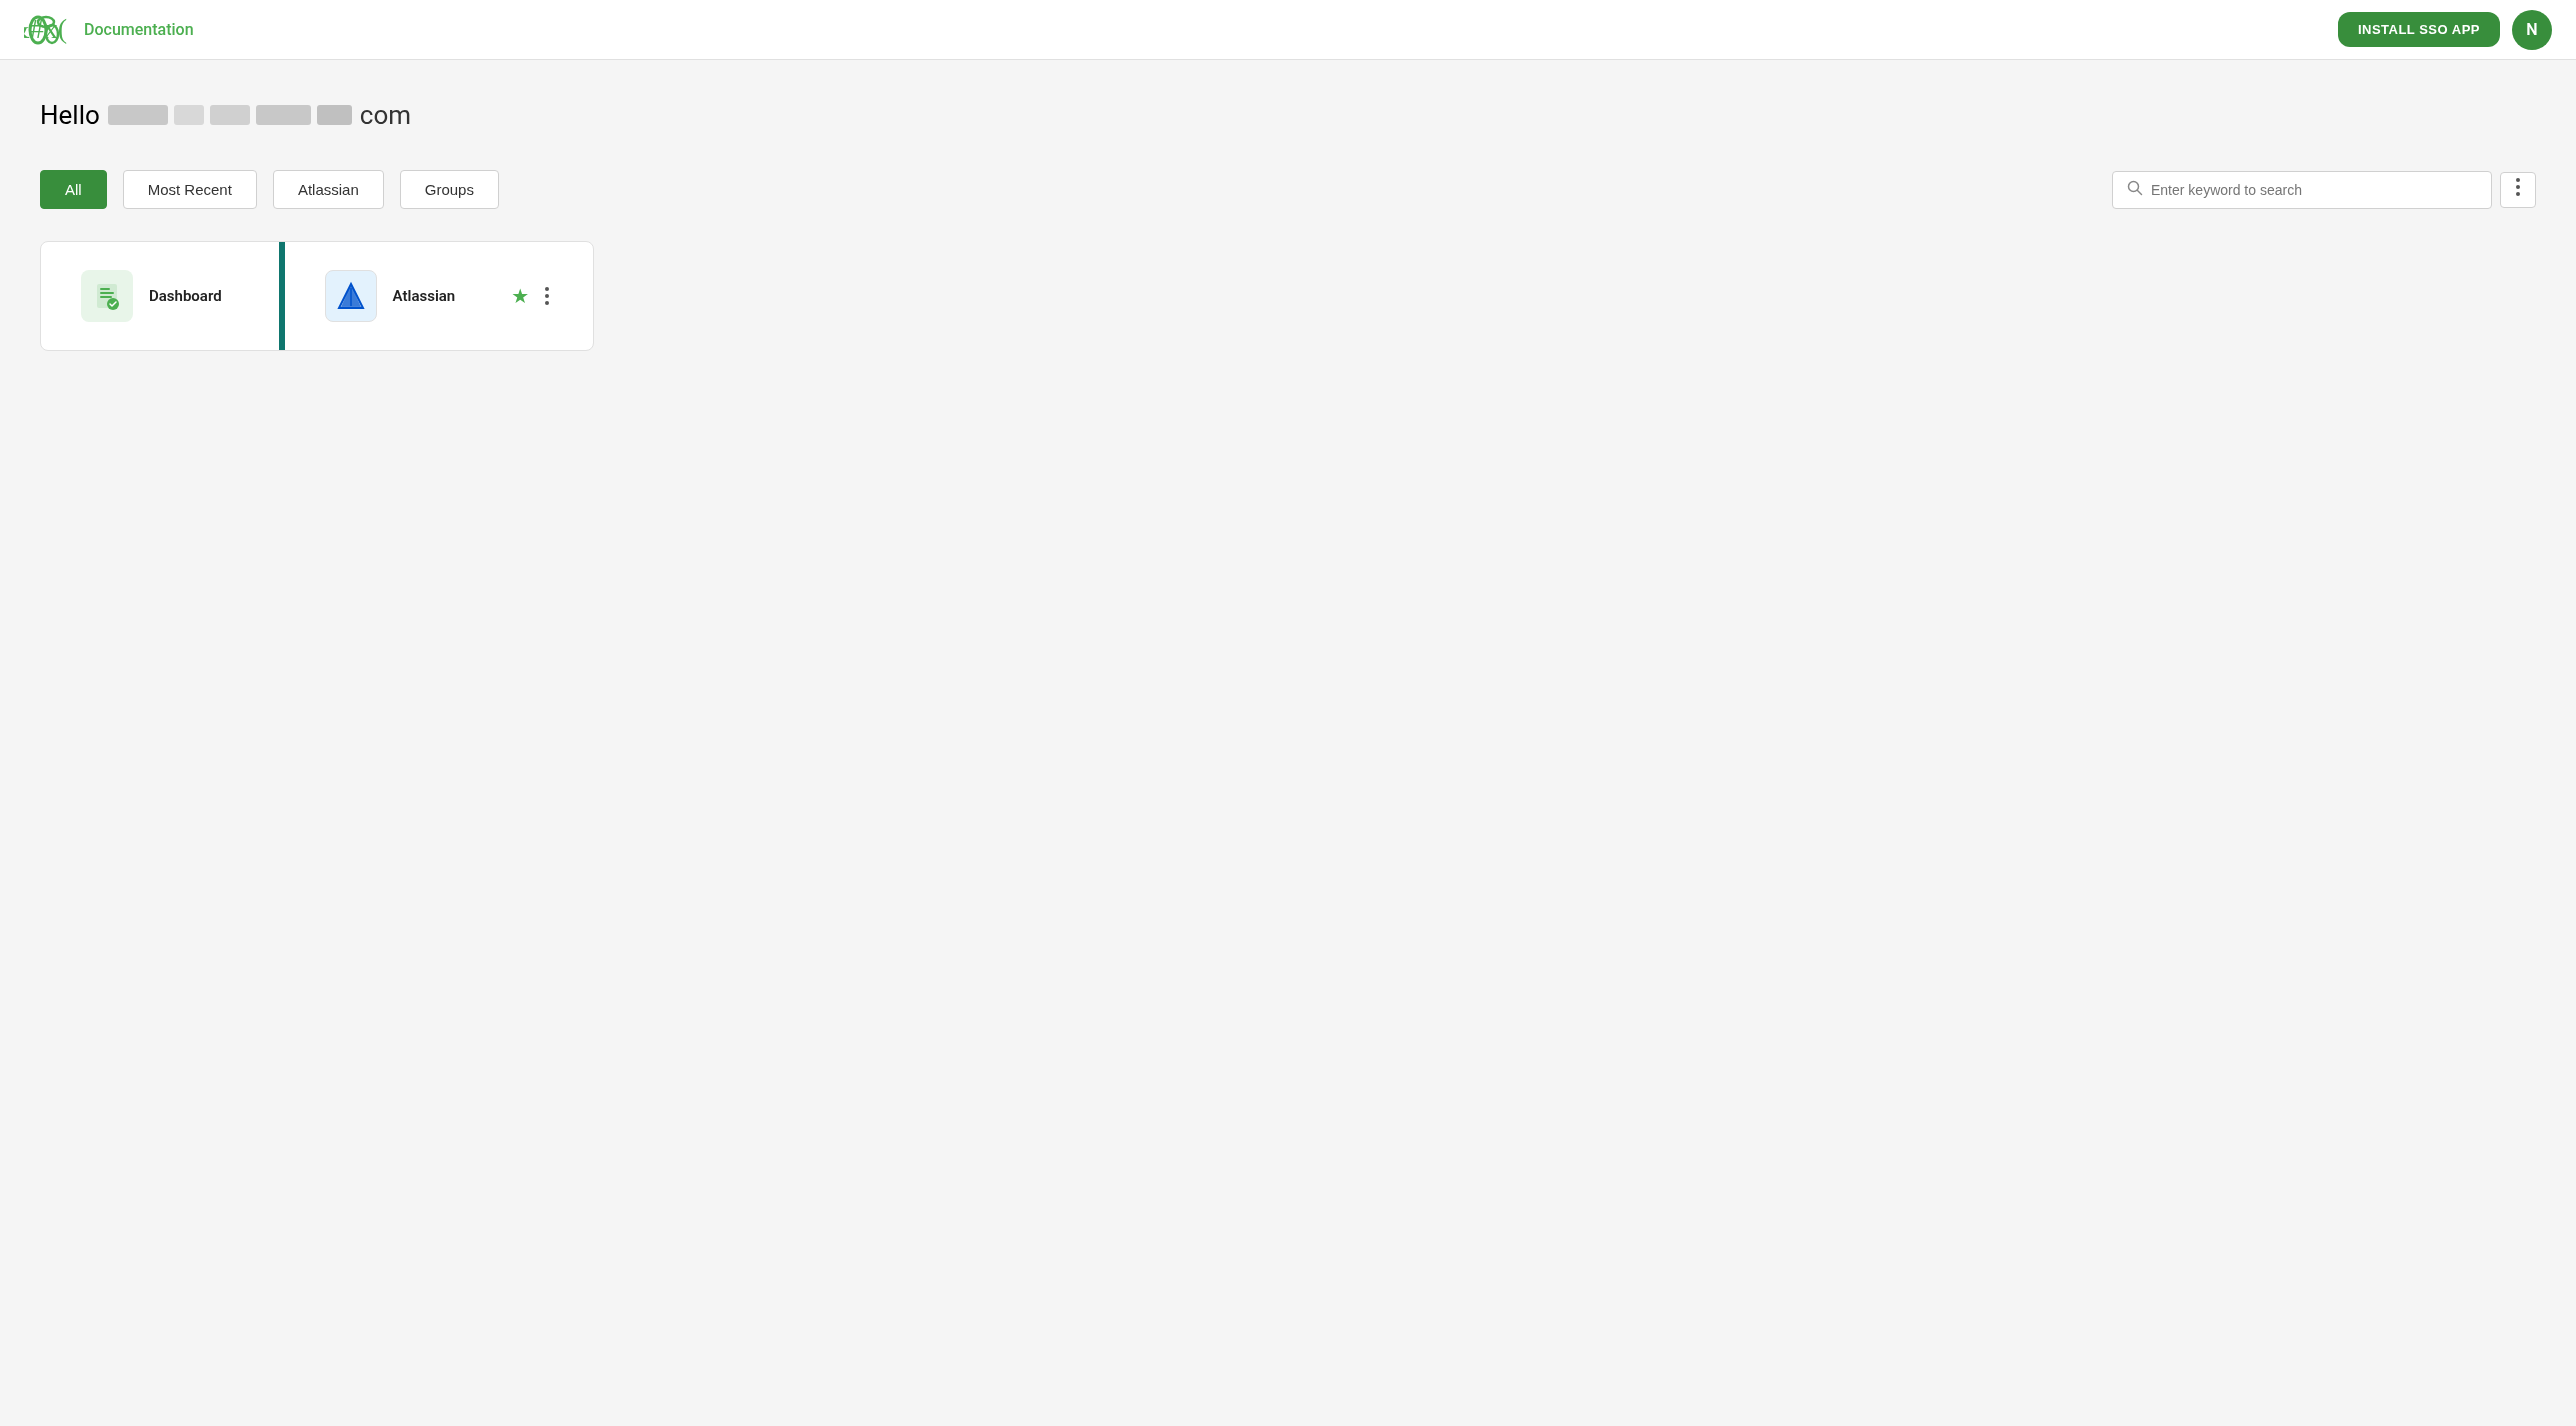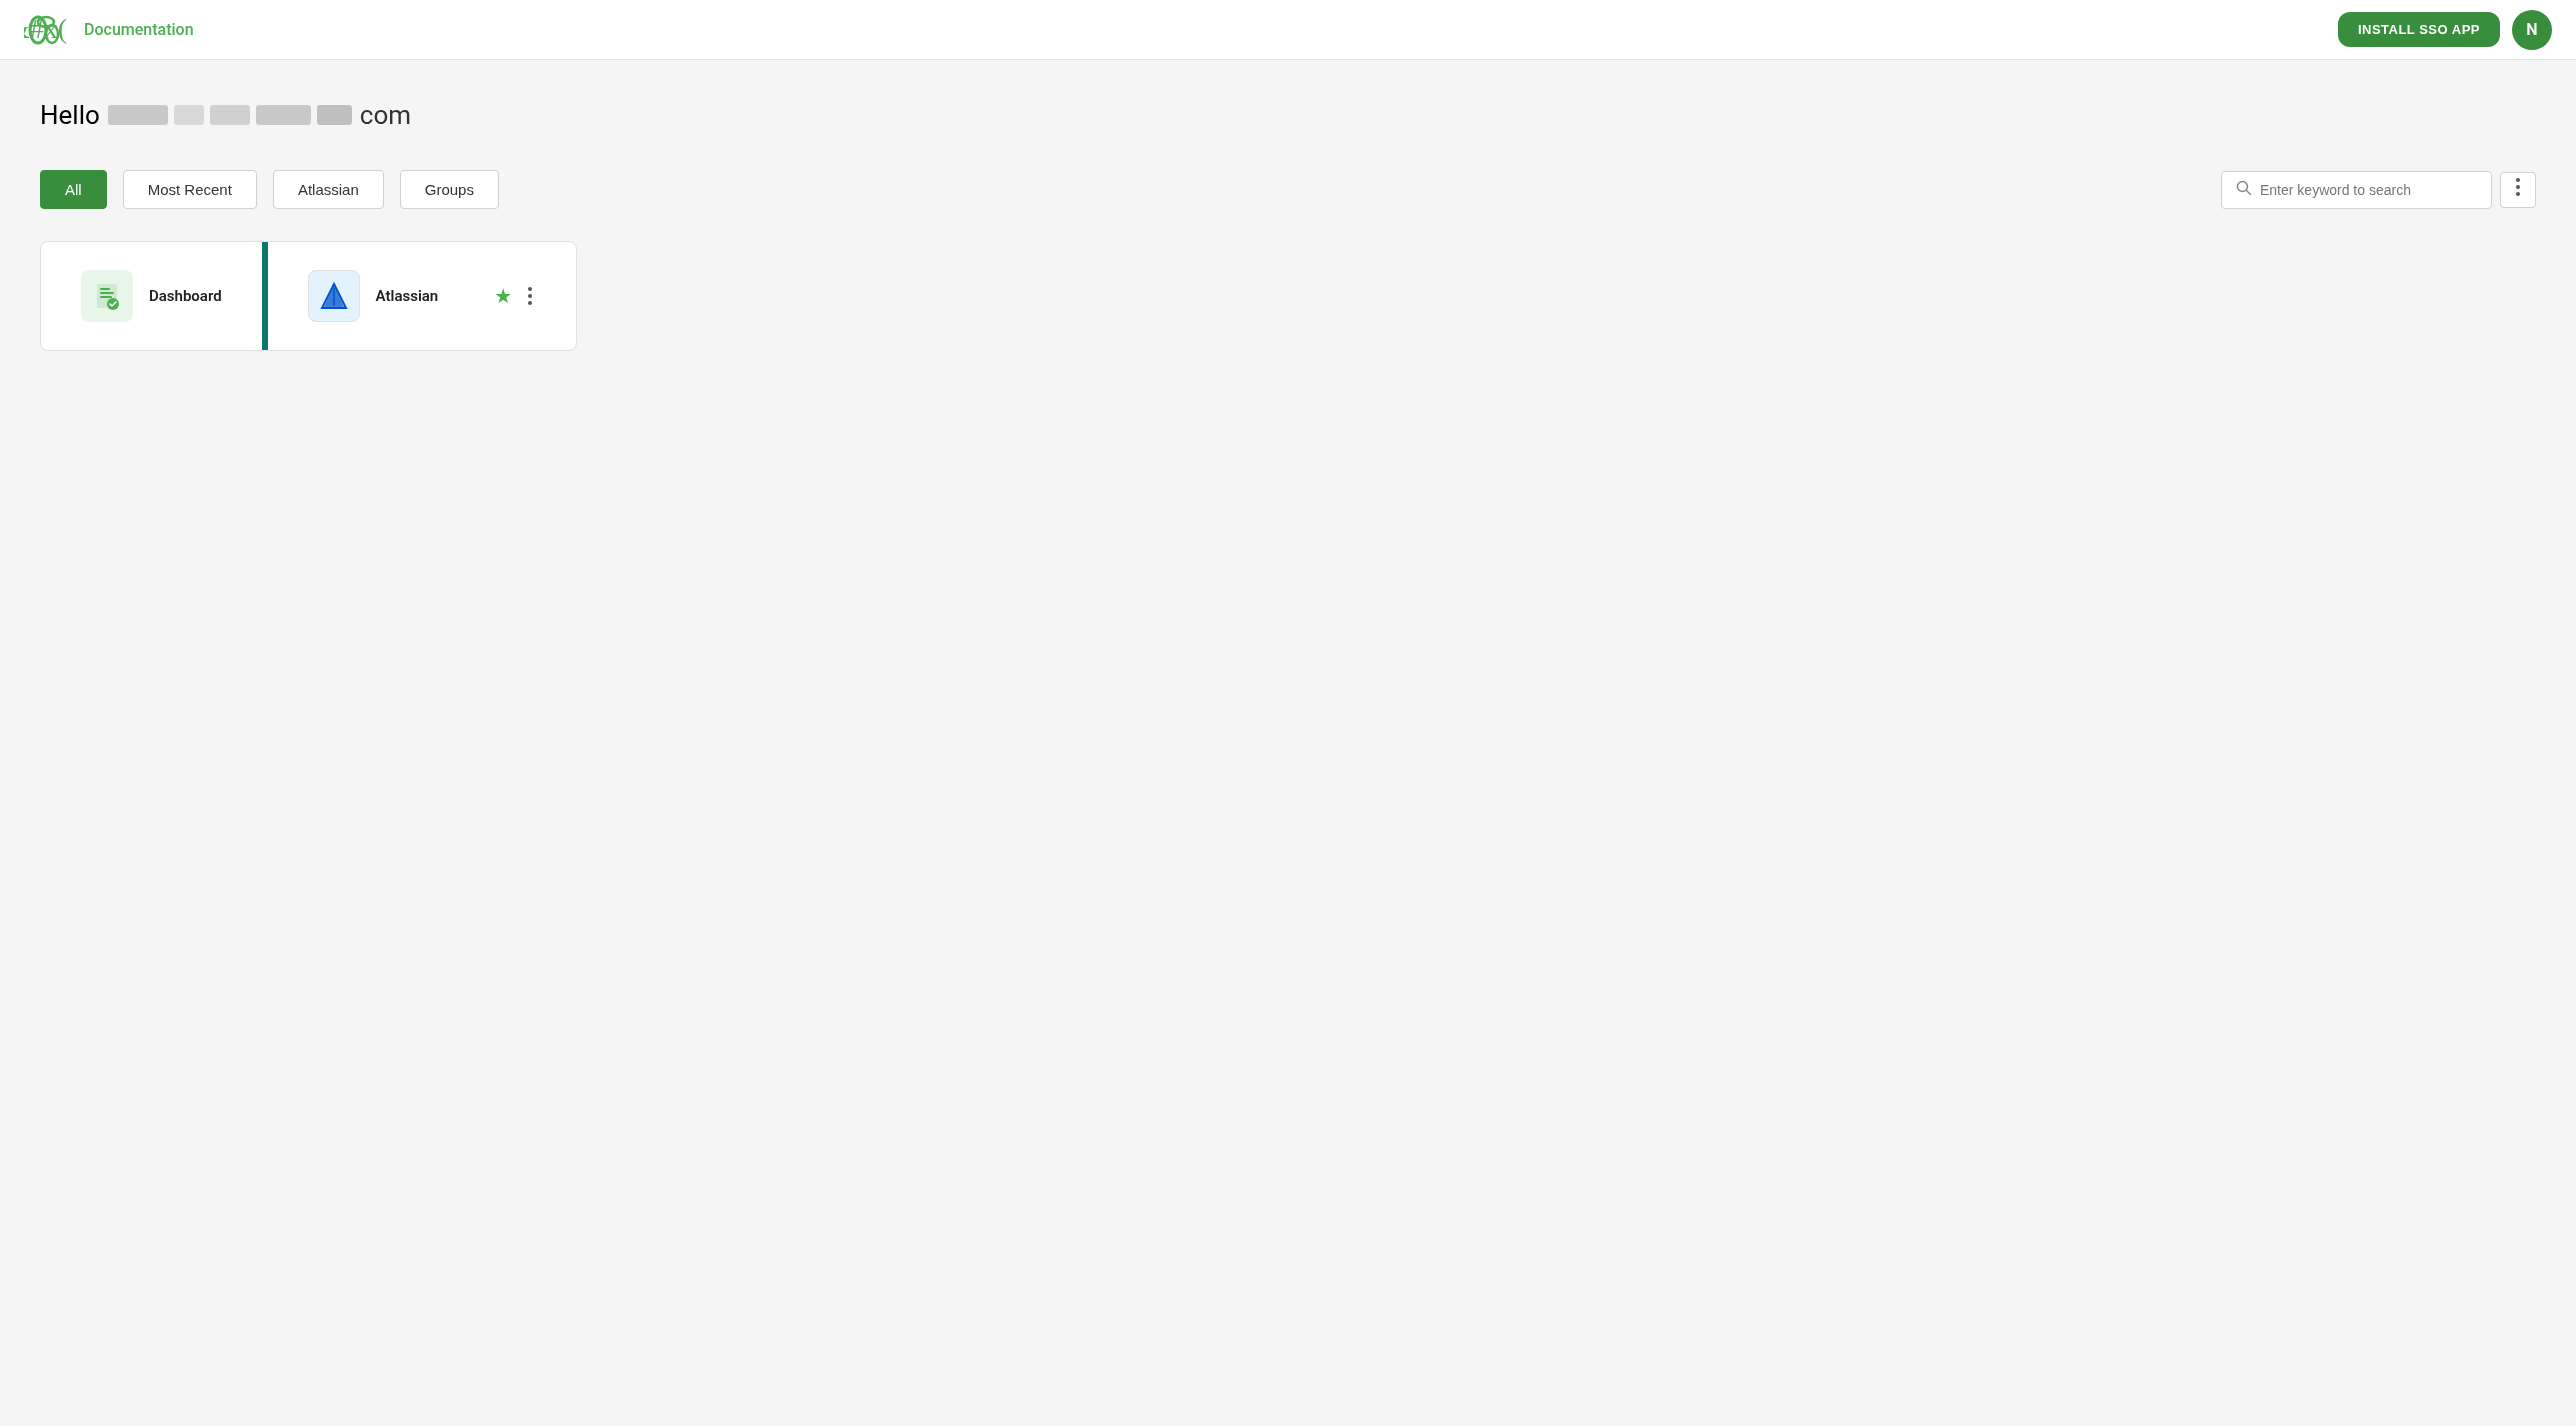--- a/index.html
+++ b/index.html
@@ -148,21 +148,21 @@
       gap: 8px;
     }
 
     .search-box {
       display: flex;
       align-items: center;
       background: #ffffff;
       border: 1px solid #d0d0d0;
       border-radius: 4px;
       padding: 8px 14px;
-      width: 271px;
+      width: 380px;
       gap: 8px;
     }
 
     .search-icon {
       color: #888;
       font-size: 16px;
     }
 
     .search-input {
       border: none;
@@ -186,21 +186,21 @@
       font-size: 18px;
       color: #555;
     }
 
     
     .cards-container {
       background: #ffffff;
       border: 1px solid #e0e0e0;
       border-radius: 8px;
       display: flex;
-      gap: 0;
+      gap: 17px;
       width: fit-content;
       overflow: hidden;
     }
 
     .card {
       display: flex;
       align-items: center;
       padding: 28px 40px;
       gap: 16px;
       cursor: pointer;

